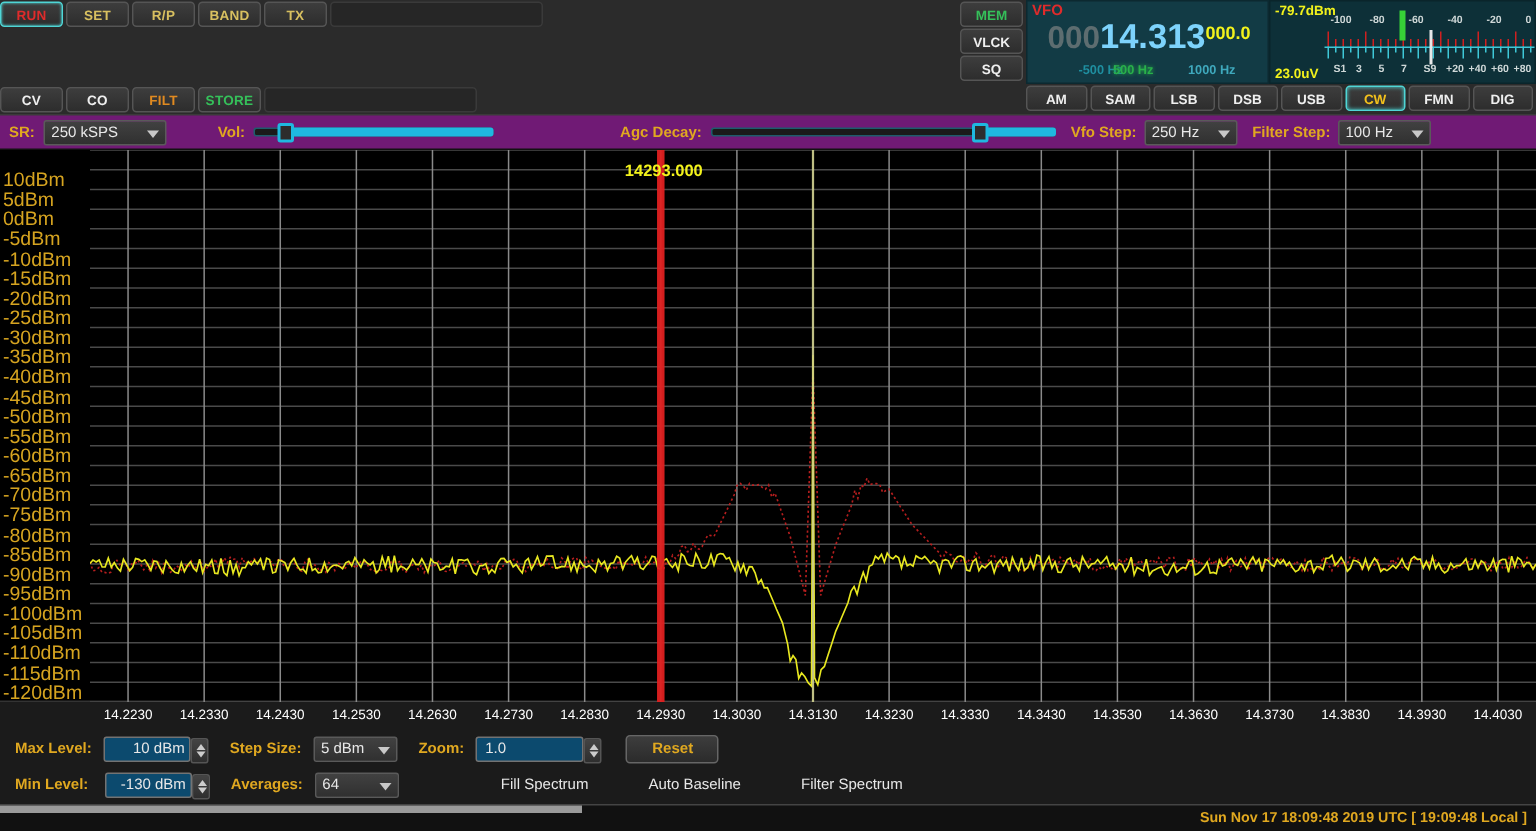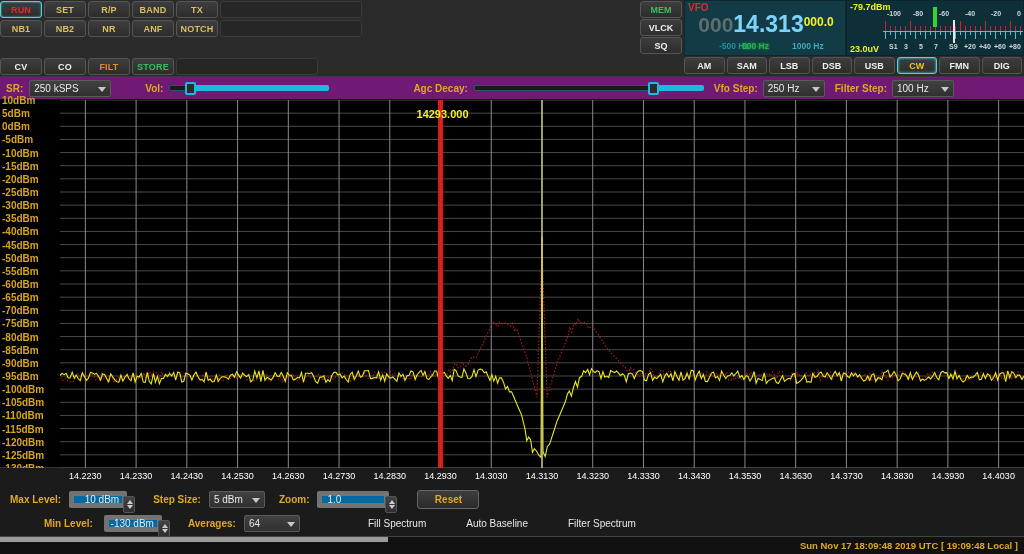--- a/index.html
+++ b/index.html
@@ -96,31 +96,31 @@
   .slider .track { position: absolute; left: 0; right: 0; height: 6px; border: 1px solid #1d5c6b;
     border-radius: 2px; background: #1a1a1a; }
   .slider .fill { position: absolute; height: 6px; background: #1fb8e0; border-radius: 2px; }
   .slider .knob { position: absolute; width: 11px; height: 13px; background: #2d2d2d;
     border: 2px solid #1fb8e0; border-radius: 2px; }
 
   
   .spectrum { position: absolute; left: 0; top: 100px; width: 1024px; height: 368px; background: #000;
               border-bottom: 1px solid #333; }
   .ylabels { position: absolute; left: 0; top: 0; width: 60px; height: 368px; }
-  .ylabels div { position: absolute; left: 2px; font-size: 10px; font-weight: bold; color: #d6a420; }
+  .ylabels div { position: absolute; left: 2px; font-size: 13px; font-weight: normal; color: #d6a420; margin-top: 17px; }
   .plotarea { position: absolute; left: 60px; top: 0; width: 964px; height: 368px; overflow: hidden; }
   .xaxis { position: absolute; left: 0; top: 468px; width: 1024px; height: 18px; background: #1b1b1b; }
   .xaxis span { position: absolute; top: 3px; font-size: 9px; color: #ffffff; transform: translateX(-50%); }
   .marker-label { position: absolute; font-size: 11px; font-weight: bold; color: #f2f21c; }
 
   
   .bottom { position: absolute; left: 0; top: 486px; width: 1024px; height: 50px; background: #1b1b1b; }
   .brow { position: absolute; left: 0; height: 22px; display: flex; align-items: center; }
-  .brow.b0 { top: 2px; } .brow.b1 { top: 26px; margin-left: 34px; }
-  .spin { height: 17px; background: #0369a1; border: 5px solid #737373; border-radius: 2px;
+  .brow.b0 { top: 2px; } .brow.b1 { top: 26px; }
+  .spin { height: 17px; background: #0c4a6e; border: 1px solid #737373; border-radius: 2px;
           color: #e8e8e8; font-size: 10px; display: flex; align-items: center;
           justify-content: flex-end; padding-right: 3px; position: relative; }
   .spinbtns { position: absolute; right: -13px; top: 0; width: 12px; height: 17px;
               background: linear-gradient(#444,#2e2e2e); border: 1px solid #555; border-radius: 2px; }
   .spinbtns:before, .spinbtns:after { content:''; position:absolute; left:3px;
     border-left: 3px solid transparent; border-right: 3px solid transparent; }
   .spinbtns:before { top: 3px; border-bottom: 4px solid #ccc; }
   .spinbtns:after { bottom: 3px; border-top: 4px solid #ccc; }
   .pbtn { height: 19px; background: linear-gradient(#3d3d3d,#2b2b2b);
     border: 1px solid #666; border-radius: 3px; color: #e0a820; font-size: 10px; font-weight: bold;
@@ -140,28 +140,20 @@
 
   <div class="topbar">
 
     <div class="btngrid">
       <div class="btnrow r0">
         <div class="btn red sel">RUN</div>
         <div class="btn">SET</div>
         <div class="btn">R/P</div>
         <div class="btn">BAND</div>
         <div class="btn">TX</div>
-        <div class="btnspacer"></div>
-      </div>
-      <div class="btnrow r1">
-        <div class="btn">NB1</div>
-        <div class="btn">NB2</div>
-        <div class="btn">NR</div>
-        <div class="btn">ANF</div>
-        <div class="btn">NOTCH</div>
         <div class="btnspacer"></div>
       </div>
       <div class="btnrow r3">
         <div class="btn white">CV</div>
         <div class="btn white">CO</div>
         <div class="btn orange">FILT</div>
         <div class="btn green">STORE</div>
         <div class="btnspacer"></div>
       </div>
     </div>

